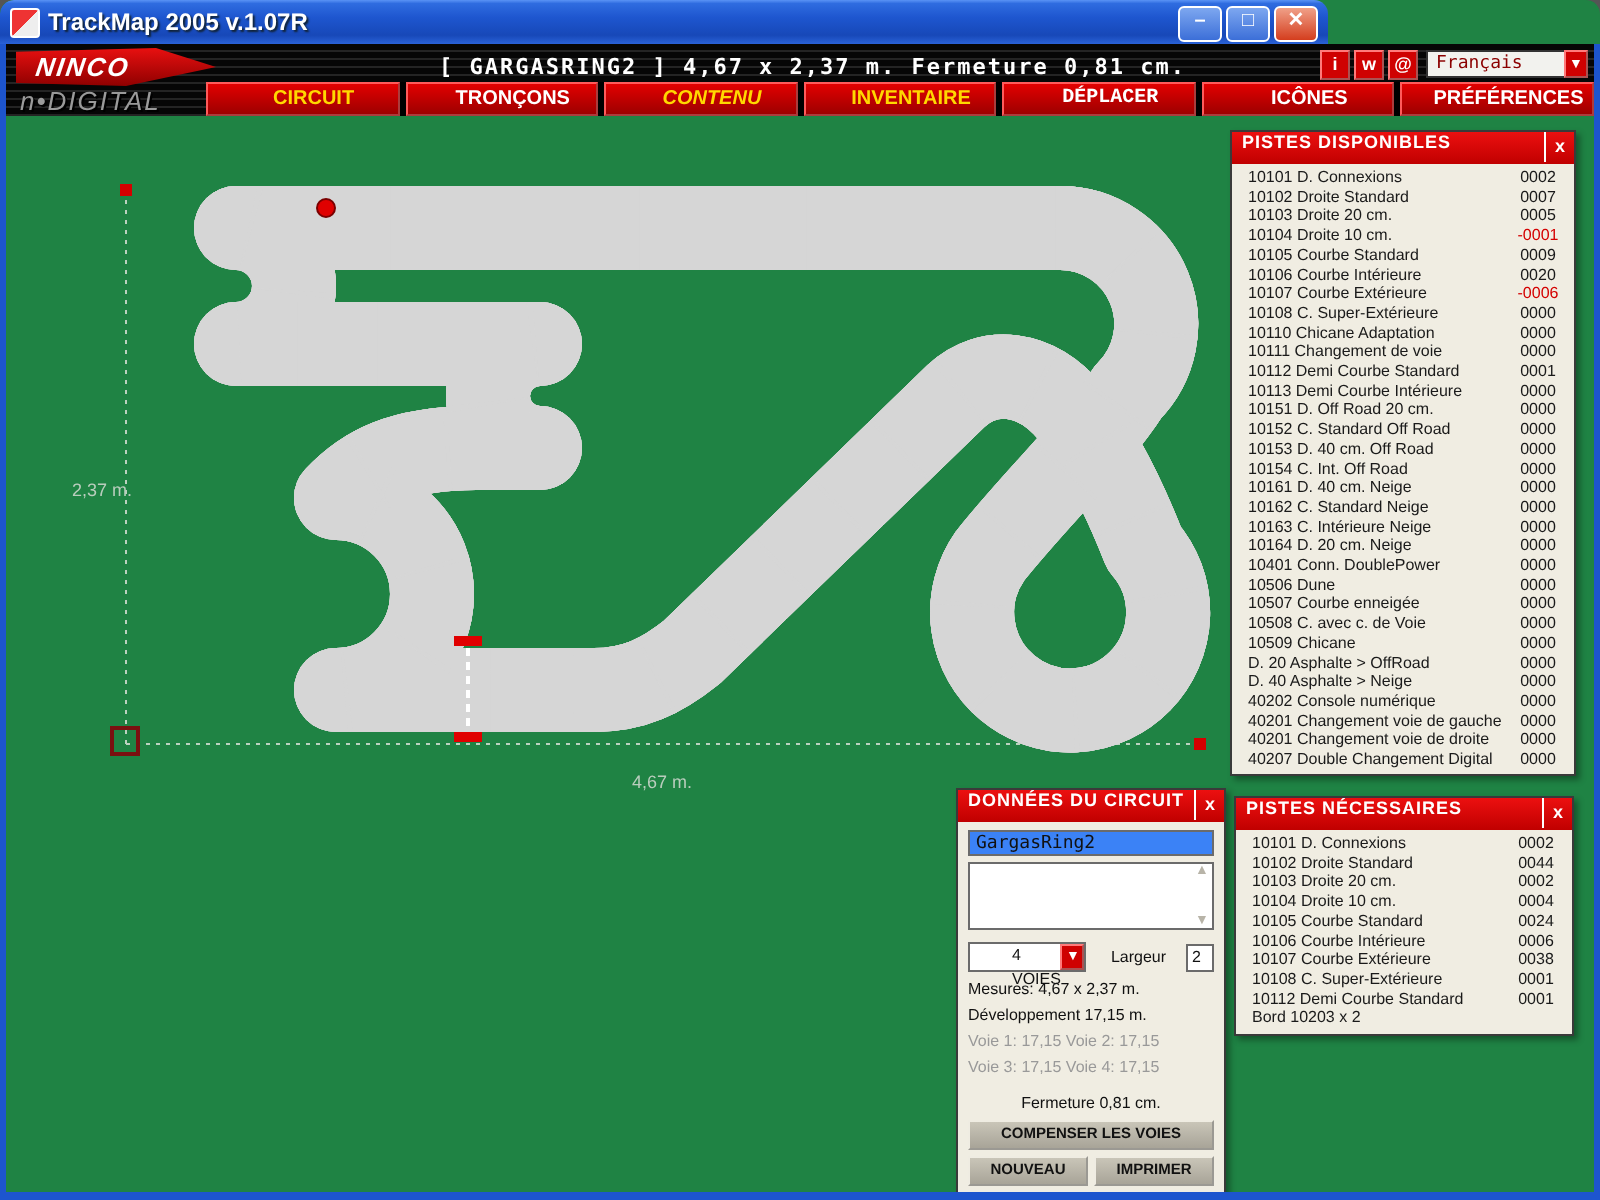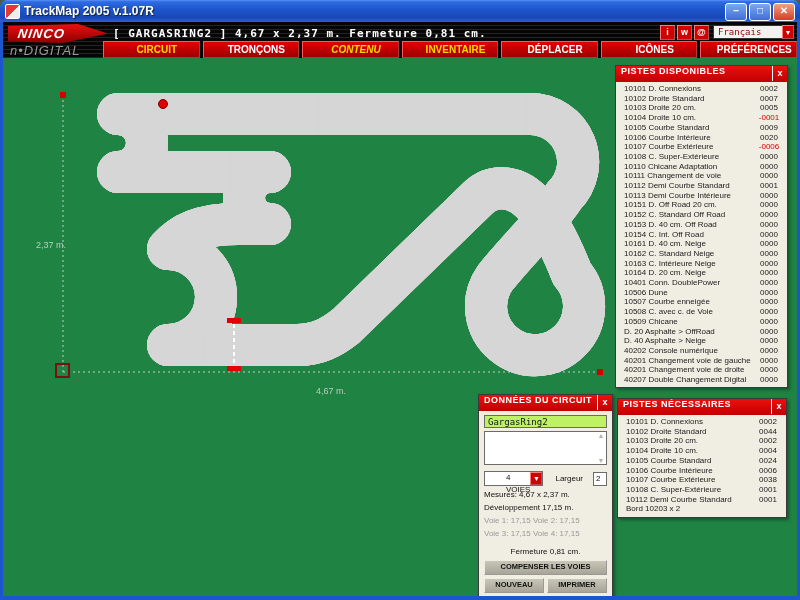--- a/index.html
+++ b/index.html
@@ -1,20 +1,20 @@
 <!DOCTYPE html>
 <html><head>
 <meta charset="utf-8">
 <style>
   html,body{margin:0;padding:0;background:#555;}
   #win{position:relative;width:800px;height:600px;overflow:hidden;
        font-family:"Liberation Sans",sans-serif;
        background:#1f8344;border-radius:7px 7px 0 0;}
   
-  .titlebar{position:absolute;left:0;top:0;width:800px;height:22px;
+  .titlebar{position:absolute;left:0;top:0;width:664px;height:22px;
     background:linear-gradient(180deg,#5a93f5 0%,#2f6ce0 8%,#1e56cf 40%,#1748b8 80%,#2a62d8 100%);
     border-radius:7px 7px 0 0;display:flex;align-items:center;z-index:6;}
   .tb-icon{width:13px;height:13px;margin:0 4px 0 5px;
     background:linear-gradient(135deg,#e33 0 50%,#eee 50% 100%);
     border:1px solid #fff;border-radius:2px;}
   .tb-title{color:#fff;font-weight:bold;font-size:12px;text-shadow:1px 1px 1px #123;}
   .winbtns{position:absolute;right:5px;top:3px;display:flex;gap:2px;}
   .wbtn{width:20px;height:16px;border-radius:3px;border:1px solid #fff;
     color:#fff;font-size:10px;line-height:14px;text-align:center;font-weight:bold;
     background:linear-gradient(180deg,#7da7f0,#3c6fd8);}
@@ -27,21 +27,21 @@
   .toolbar{position:absolute;left:3px;right:3px;top:22px;height:36px;z-index:4;
     background:repeating-linear-gradient(180deg,#060606 0 3px,#242424 3px 4px);}
   .brand{position:absolute;left:5px;top:2px;width:100px;height:19px;
     background:linear-gradient(180deg,#e81010,#8f0000);
     clip-path:polygon(0 10%,70% 0,100% 50%,55% 100%,0 92%);
     display:flex;align-items:center;}
   .brand span{color:#fff;font-style:italic;font-weight:bold;font-size:13px;
     letter-spacing:1px;margin-left:10px;transform:skewX(-8deg);}
   .brand-sub{position:absolute;left:7px;top:21px;color:#9a9a9a;font-weight:normal;
     font-style:italic;font-size:13px;letter-spacing:1px;text-shadow:1px 1px 0 #000;}
-  .status-text{position:absolute;left:110px;top:5px;width:480px;text-align:left;
+  .status-text{position:absolute;left:110px;top:5px;width:480px;text-align:right;
     color:#fff;font-family:"DejaVu Sans Mono",monospace;font-weight:bold;
     font-size:11px;letter-spacing:1px;white-space:nowrap;}
   .minis{position:absolute;right:88px;top:3px;display:flex;gap:2px;}
   .mini{width:13px;height:13px;background:#cf0101;border:1px outset #ff7a7a;
     color:#fff;font-size:9px;font-weight:bold;text-align:center;line-height:12px;}
   .lang{position:absolute;right:10px;top:3px;width:74px;height:14px;background:#f2f2ee;
     border:1px solid #333;color:#8b0000;font-size:9px;
     font-family:"DejaVu Sans Mono",monospace;line-height:13px;padding-left:4px;box-sizing:border-box;}
   .lang-arrow{position:absolute;right:3px;top:3px;width:12px;height:14px;background:#cf0101;
     border:1px outset #ff7a7a;color:#fff;font-size:7px;text-align:center;line-height:13px;box-sizing:border-box;}
@@ -63,21 +63,21 @@
     letter-spacing:.5px;white-space:nowrap;}
   .phead .pclose{width:14px;height:15px;border-left:1px solid #fff;color:#fff;
     font-weight:bold;font-size:9px;text-align:center;line-height:15px;}
   .plist{flex:1;overflow:hidden;padding-top:2px;}
   .row{display:flex;font-size:8px;line-height:9.7px;padding:0 5px 0 8px;color:#1a1a1a;}
   .row .nm{flex:1;white-space:nowrap;overflow:hidden;}
   .row .qt{width:26px;text-align:center;}
   .row .qt.neg{color:#d40000;}
   
   .dp-body{padding:4px 5px;font-size:8px;color:#111;}
-  .tfield{width:100%;box-sizing:border-box;background:#bef264;border:1px solid #6b6b6b;
+  .tfield{width:100%;box-sizing:border-box;background:#3b82f6;border:1px solid #6b6b6b;
     font-size:9px;padding:1px 3px;height:13px;font-family:"DejaVu Sans Mono",monospace;}
   .tarea{position:relative;width:100%;box-sizing:border-box;height:34px;background:#fff;
     border:1px solid #6b6b6b;margin-top:3px;}
   .sbar{position:absolute;right:0;top:0;width:10px;height:100%;display:flex;
     flex-direction:column;justify-content:space-between;align-items:center;color:#b8b4a8;font-size:7px;}
   .selrow{display:flex;align-items:center;margin-top:6px;gap:4px;}
   .select{width:60px;height:13px;background:#fff;border:1px solid #6b6b6b;display:flex;}
   .select .sval{flex:1;font-size:8px;line-height:12px;padding-left:3px;margin-left:18px;}
   .select .sarr{width:12px;background:#cf0101;border:1px outset #ff7a7a;color:#fff;
     font-size:7px;text-align:center;line-height:11px;box-sizing:border-box;}
@@ -153,21 +153,21 @@
     </div>
     <div class="lang">Français</div>
     <div class="lang-arrow">▼</div>
   </div>
 
   <div class="menubar">
     <div class="tab" style="color: rgb(255, 216, 0);">CIRCUIT</div>
     <div class="tab" style="color: rgb(255, 255, 255);">TRONÇONS</div>
     <div class="tab" style="color: rgb(255, 216, 0); font-style: italic;">CONTENU</div>
     <div class="tab" style="color: rgb(255, 216, 0);">INVENTAIRE</div>
-    <div class="tab" style="color: rgb(255, 255, 255);">DÉPLACER</div>
+    <div class="tab" style="color: rgb(255, 255, 255); font-family: Liberation Mono, monospace;">DÉPLACER</div>
     <div class="tab" style="color: rgb(255, 255, 255);">ICÔNES</div>
     <div class="tab" style="color: rgb(255, 255, 255);">PRÉFÉRENCES</div>
   </div>
 
   <div class="panel" style="left:615px;top:65px;width:171px;height:321px;">
     <div class="phead">
       <div class="ptitle">PISTES DISPONIBLES</div>
       <div class="pclose">x</div>
     </div>
     <div class="plist">

